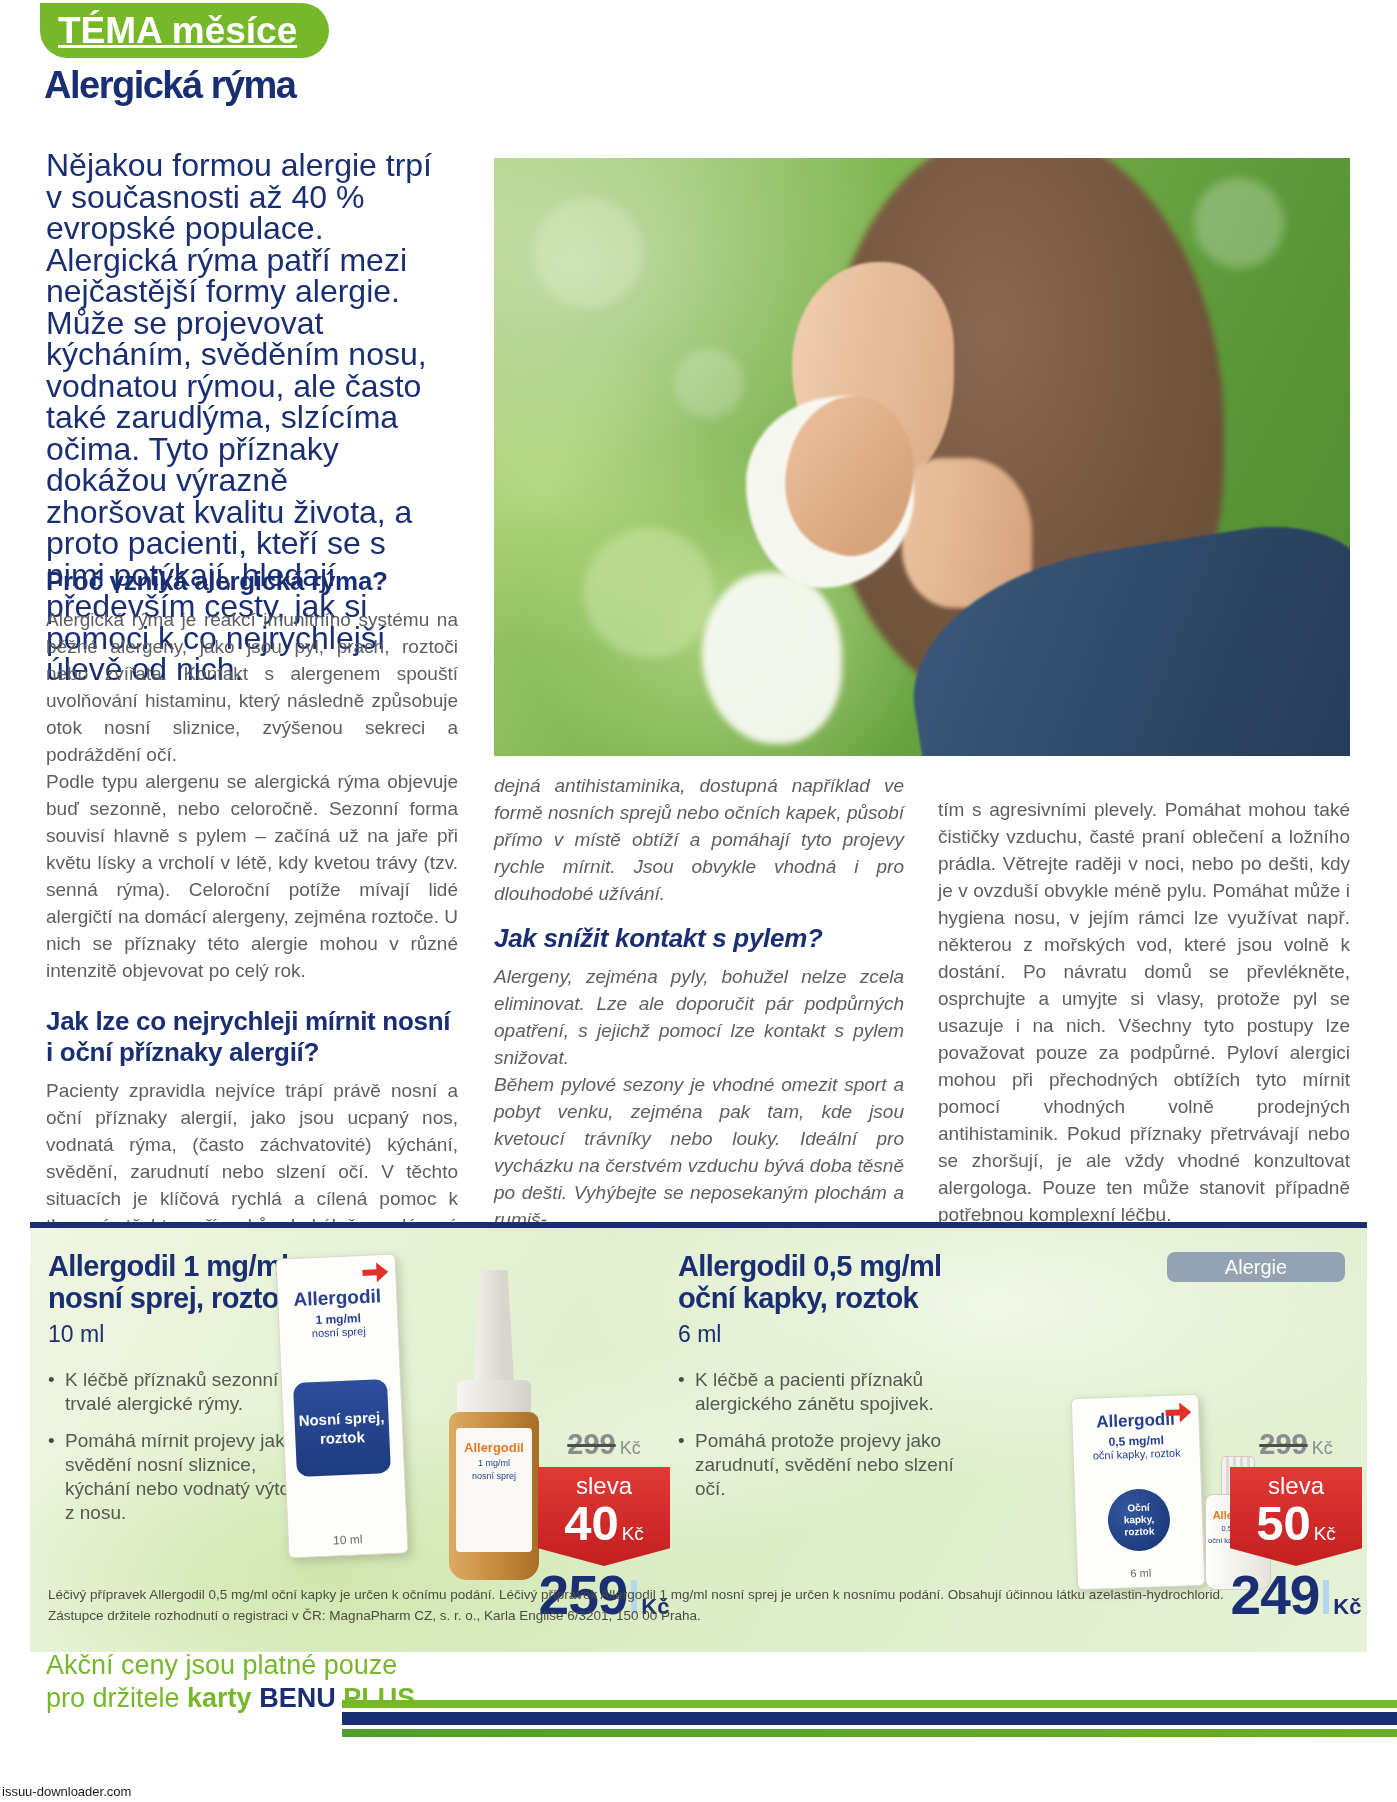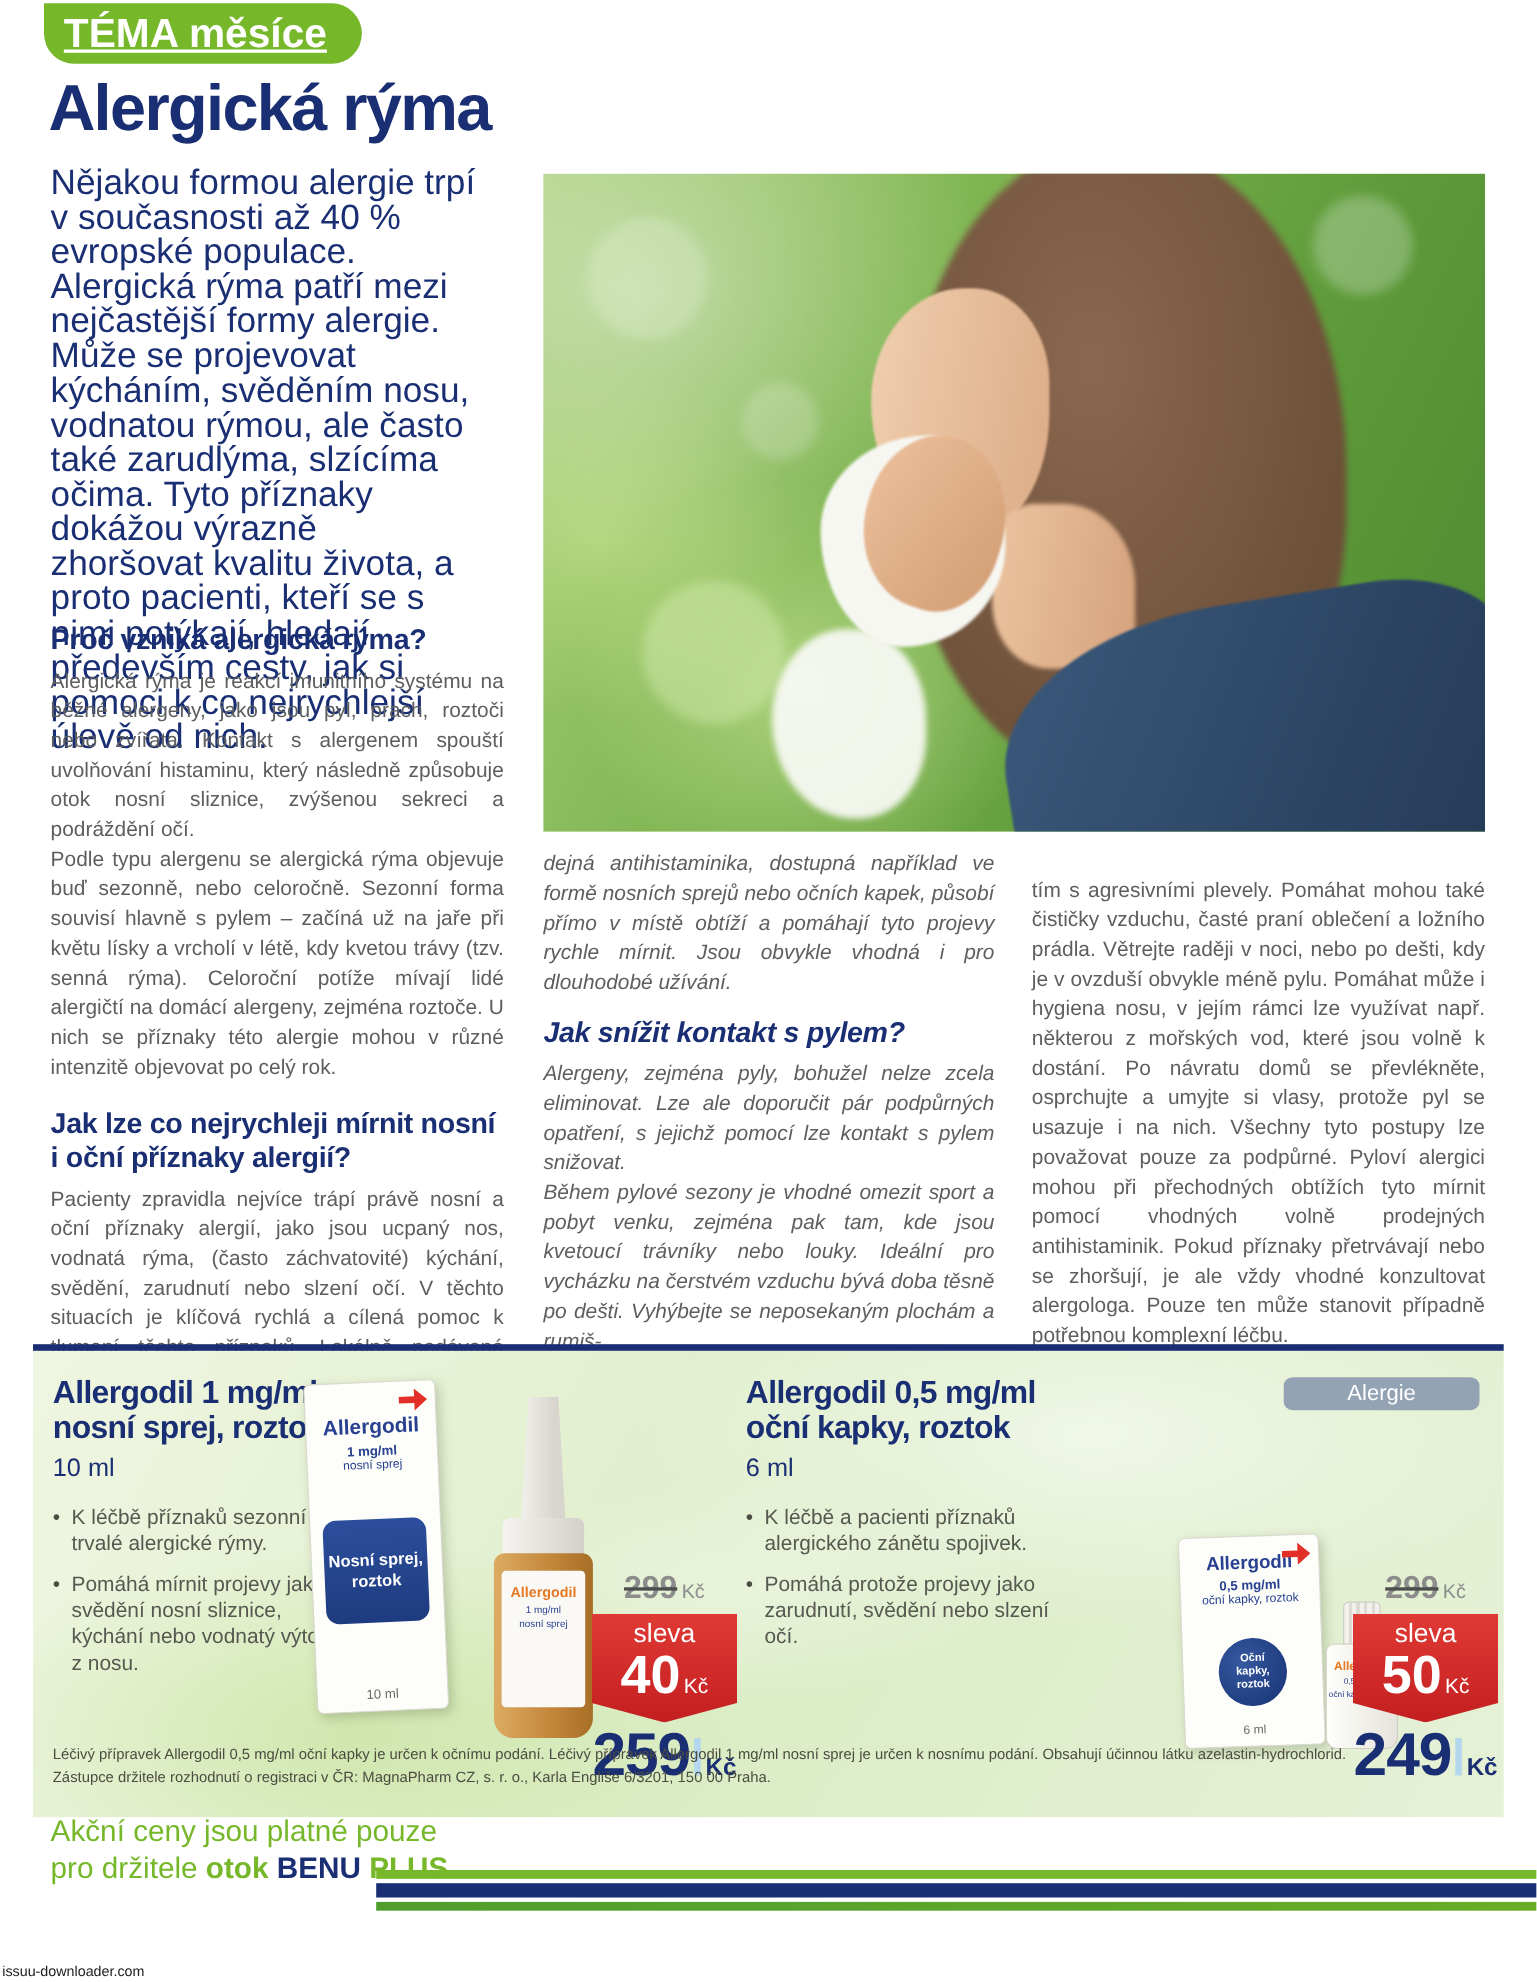--- a/index.html
+++ b/index.html
@@ -6,21 +6,21 @@
     --green:#76b82a; --navy:#1a2f73; --red:#d42b2e; --body:#5d5e60; --slate:#93a3b3;
   }
   html,body{margin:0;padding:0;background:#ffffff;}
   .page{position:relative;width:1397px;height:1802px;background:#fff;overflow:hidden;
         font-family:"Liberation Sans",sans-serif;}
 
   
   .tema-badge{position:absolute;left:40px;top:3px;height:55px;line-height:55px;
     background:var(--green);color:#fff;font-size:37px;font-weight:700;
     padding:0 32px 0 18px;border-radius:0 30px 30px 30px;text-decoration:underline;}
-  .title{position:absolute;left:44px;top:64px;margin:0;font-size:59px;font-weight:800;
+  .title{position:absolute;left:44px;top:64px;margin:0;font-size:38px;font-weight:800;
     color:var(--navy);letter-spacing:-1.5px;}
   .intro{position:absolute;left:46px;top:150px;width:388px;margin:0;
     font-size:32px;line-height:31.5px;color:var(--navy);}
 
   
   .photo{position:absolute;left:494px;top:158px;width:856px;height:598px;overflow:hidden;
     background:
       radial-gradient(55% 65% at 10% 18%, rgba(255,255,255,.38), transparent 70%),
       radial-gradient(35% 45% at 28% 78%, rgba(214,238,166,.55), transparent 70%),
       radial-gradient(30% 40% at 6% 55%, rgba(193,224,134,.6), transparent 70%),
@@ -316,21 +316,21 @@
     </div>
 
     <div class="legal">
       <div>Léčivý přípravek Allergodil 0,5 mg/ml oční kapky je určen k očnímu podání. Léčivý přípravek Allergodil 1 mg/ml nosní sprej je určen k nosnímu podání. Obsahují účinnou látku azelastin-hydrochlorid.</div>
       <div>Zástupce držitele rozhodnutí o registraci v ČR: MagnaPharm CZ, s. r. o., Karla Engliše 6/3201, 150 00 Praha.</div>
     </div>
   </div>
 
   <div class="fn1">Akční ceny jsou platné pouze</div>
   <div class="fn2">
-    <span>pro držitele </span><span class="b">otok </span><span class="benu">BENU </span><span class="b">PLUS</span>
+    <span>pro držitele </span><span class="b">karty </span><span class="benu">BENU </span><span class="b">PLUS</span>
   </div>
   <div class="stripes">
     <div class="stripe1"></div>
     <div class="stripe2"></div>
     <div class="stripe3"></div>
   </div>
 
   <div class="watermark">issuu-downloader.com</div>
 </div>
 

